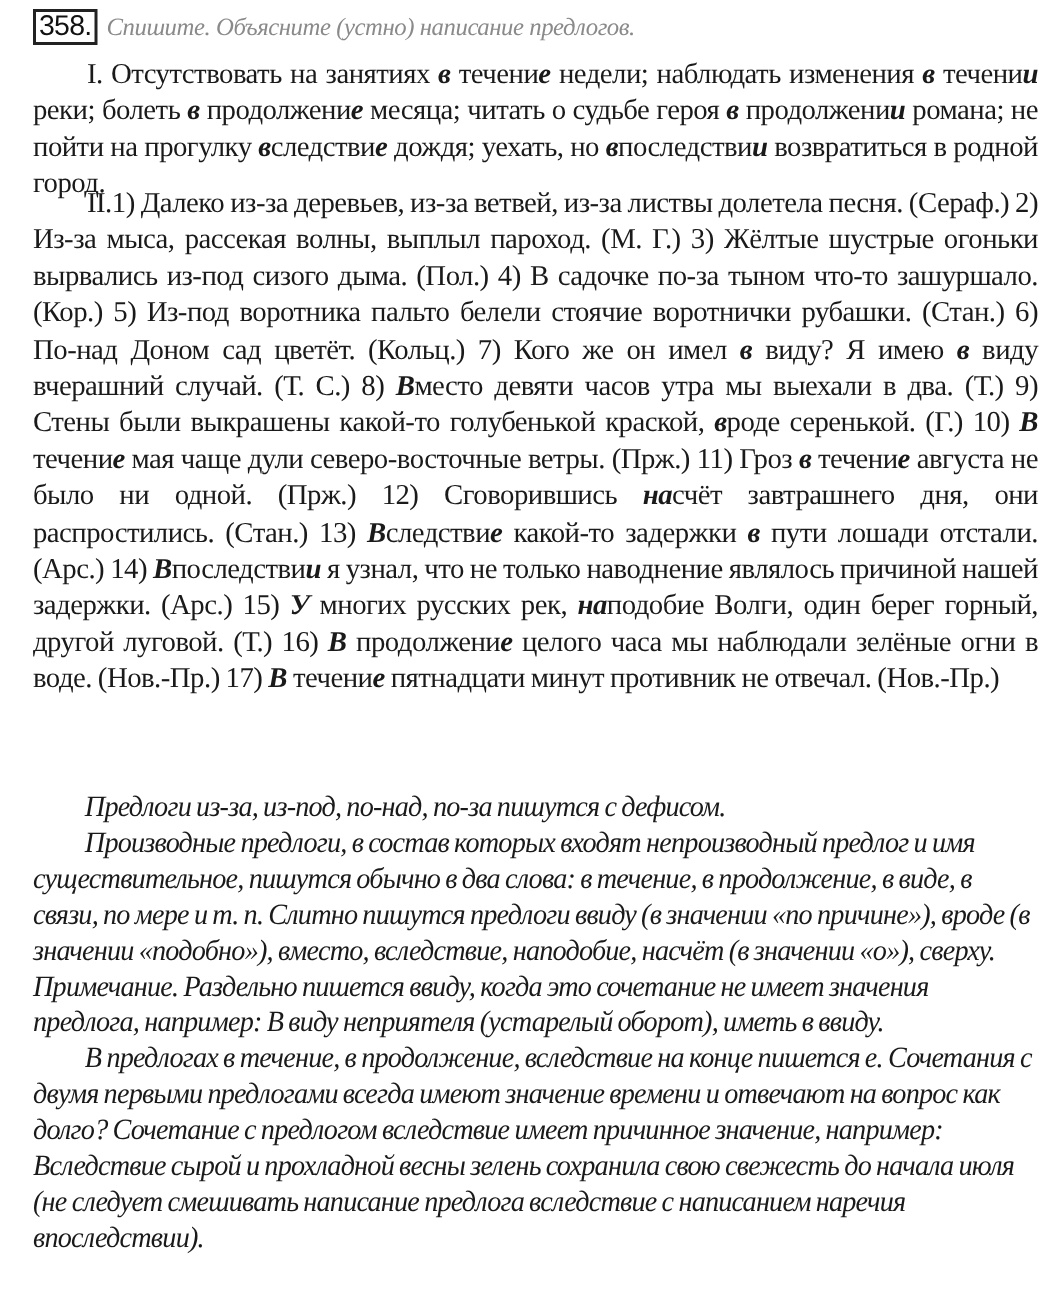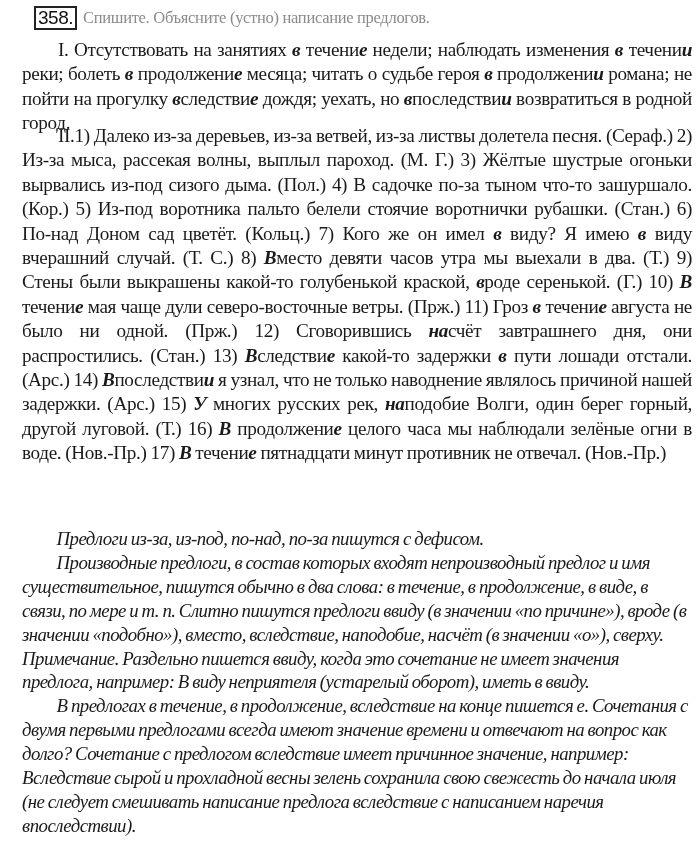--- a/index.html
+++ b/index.html
@@ -14,39 +14,40 @@
     font-family: "Liberation Serif", "DejaVu Serif", serif;
     color: #1a1a1a;
   }
   .page {
     position: relative;
     width: 700px;
     height: 859px;
   }
   .header {
     position: absolute;
-    left: 34px;
+    left: 22px;
     top: 6px;
     display: flex;
     align-items: center;
   }
   .ex-num {
     border: 2px solid #222;
     font-family: "Liberation Sans", "DejaVu Sans", sans-serif;
     font-size: 19px;
     line-height: 20px;
     padding: 0 2px 0 2px;
     color: #111;
     letter-spacing: -0.5px;
   }
   .instruction {
     margin-left: 6px;
     font-size: 16.5px;
     color: #8a8a8a;
     letter-spacing: -0.3px;
+    font-style: italic;
   }
   .body-text {
     position: absolute;
     left: 22px;
     width: 670px;
     font-size: 19.2px;
     line-height: 24.4px;
     letter-spacing: -0.35px;
     word-spacing: -0.5px;
     text-align: justify;

